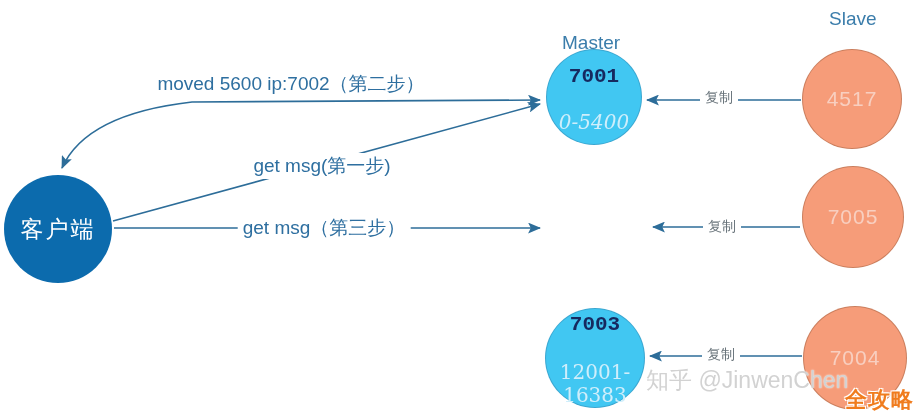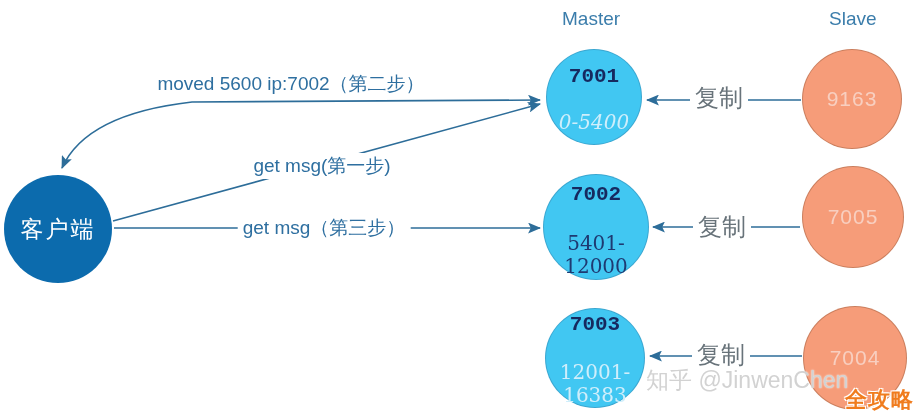--- a/index.html
+++ b/index.html
@@ -32,30 +32,30 @@
   .m1 .slots { margin-top:24px;font-style:italic; } .m2 .slots { margin-top:27px; } .m3 .slots { margin-top:26px; }
 
   .slave { background:var(--slave-fill,#f69c79); border:1px solid rgba(150,90,60,.45);
            justify-content:center; }
   .s1 { left:802px; top:49px;  width:100px; height:100px; }
   .s2 { left:802px; top:166px; width:102px; height:102px; }
   .s3 { left:803px; top:306px; width:104px; height:104px; }
   .slave .port { color:#f8cfc0; font-size:21px; letter-spacing:1px; }
 
   .col-header { position:absolute; top:8px; font-size:19px; color:#3b7dab; }
-  .master-header { left:562px; }
+  .master-header { left:562px;margin-top:24px; }
   .slave-header  { left:829px; }
 
   .conn-label { position:absolute; transform:translate(-50%,-50%); background:#fff;
                 padding:0 5px; font-size:19px; color:var(--label-text,#2e6fa0);
                 white-space:nowrap; }
   .lbl-moved { left:291px; top:84px; }
   .lbl-step1 { left:322px; top:166px; }
   .lbl-step3 { left:324px; top:228px; }
-  .replicate { font-size:24px; color:#68737a; font-family:"DejaVu Serif", serif; }
+  .replicate { font-size:14px; color:#68737a; font-family:"DejaVu Serif", serif; }
   .lbl-rep1 { left:719px; top:98px; }
   .lbl-rep2 { left:722px; top:227px; }
   .lbl-rep3 { left:721px; top:355px; }
 
   .watermark { position:absolute; left:646px; top:365px; font-size:23px;
                color:var(--watermark,#d2d2d2); z-index:5; white-space:nowrap;
                text-shadow:0 0 2px #fff; }
   .badge { position:absolute; left:845px; top:385px; font-size:22px; font-weight:bold;
            color:var(--badge,#f07c1e); z-index:6; letter-spacing:1px;
            text-shadow:-1px -1px 0 #fff, 1px -1px 0 #fff, -1px 1px 0 #fff, 1px 1px 0 #fff; }
@@ -83,33 +83,28 @@
   <div class="col-header slave-header">Slave</div>
 
   <div class="circle client">
     <span class="label">客户端</span>
   </div>
 
   <div class="circle master m1">
     <span class="port">7001</span>
     <span class="slots light">0-5400</span>
   </div>
-  <div class="circle master m2">
-    <span class="port">7002</span>
-    <span class="slots dark">5401-
-12000</span>
-  </div>
   <div class="circle master m3">
     <span class="port">7003</span>
     <span class="slots light">12001-
 16383</span>
   </div>
 
   <div class="circle slave s1">
-    <span class="port">9163</span>
+    <span class="port">4517</span>
   </div>
   <div class="circle slave s2">
     <span class="port">7005</span>
   </div>
   <div class="circle slave s3">
     <span class="port">7004</span>
   </div>
 
   <div class="conn-label lbl-moved">moved 5600 ip:7002（第二步）</div>
   <div class="conn-label lbl-step1">get msg(第一步)</div>

